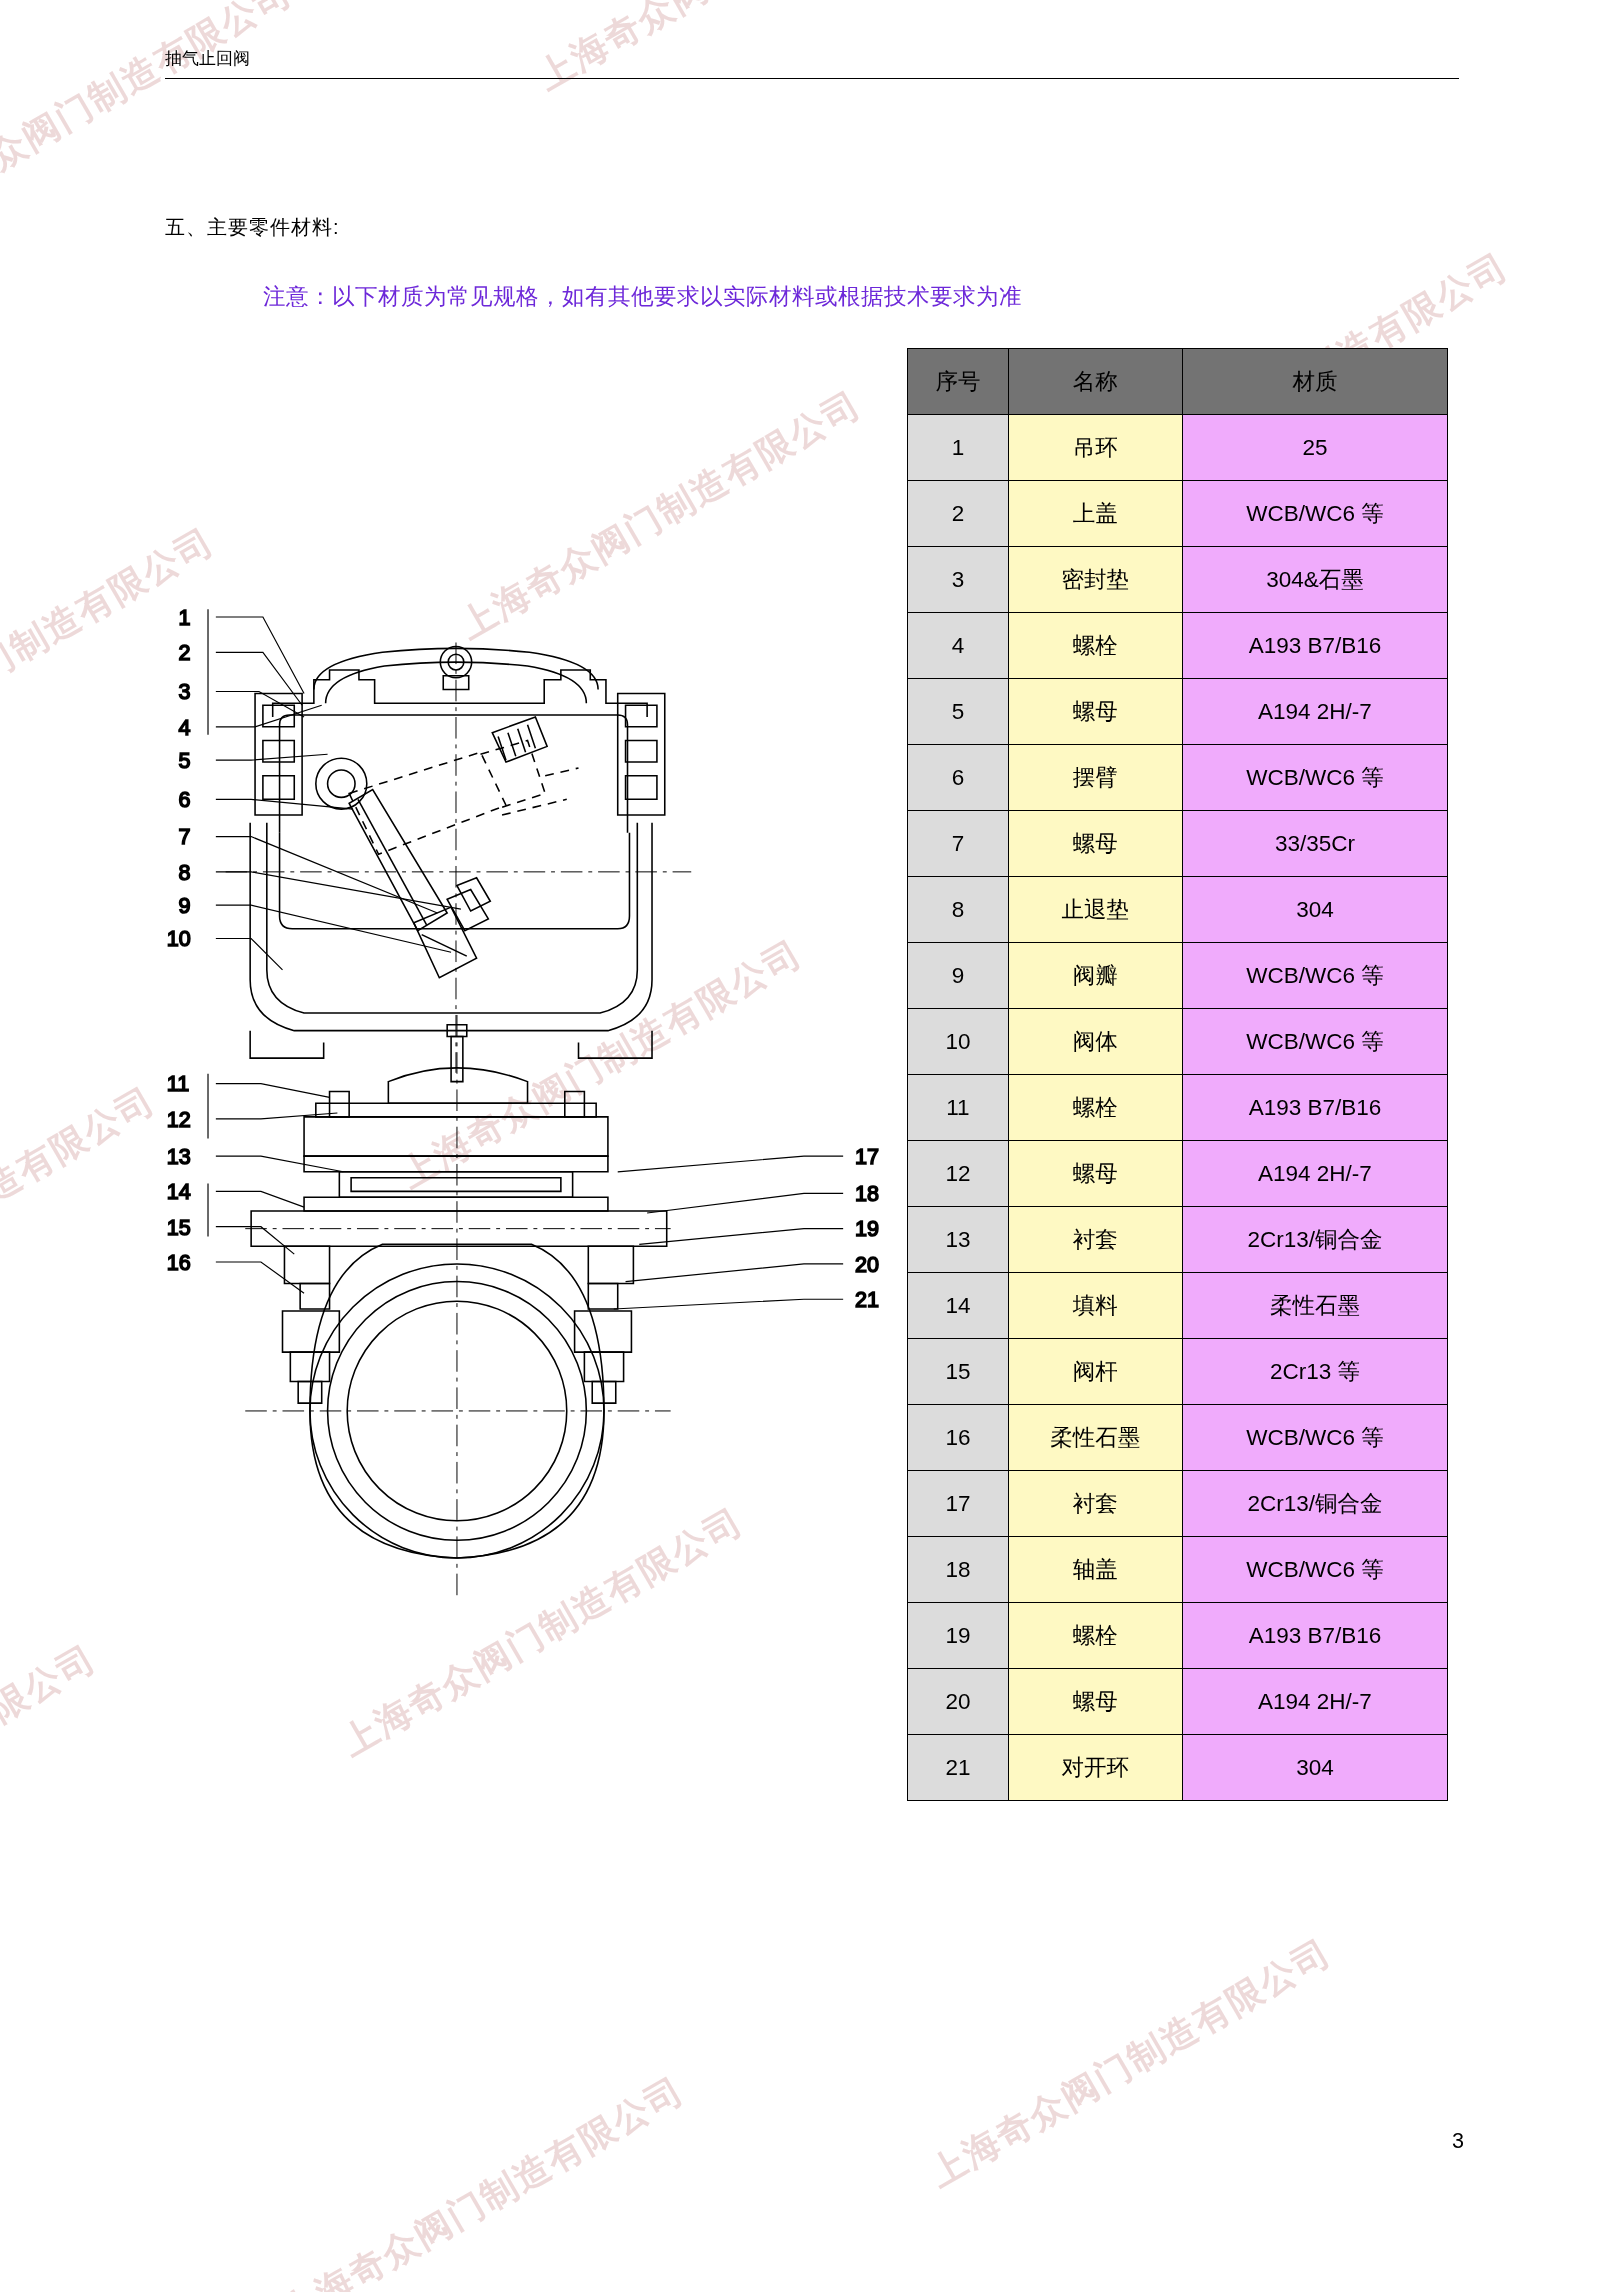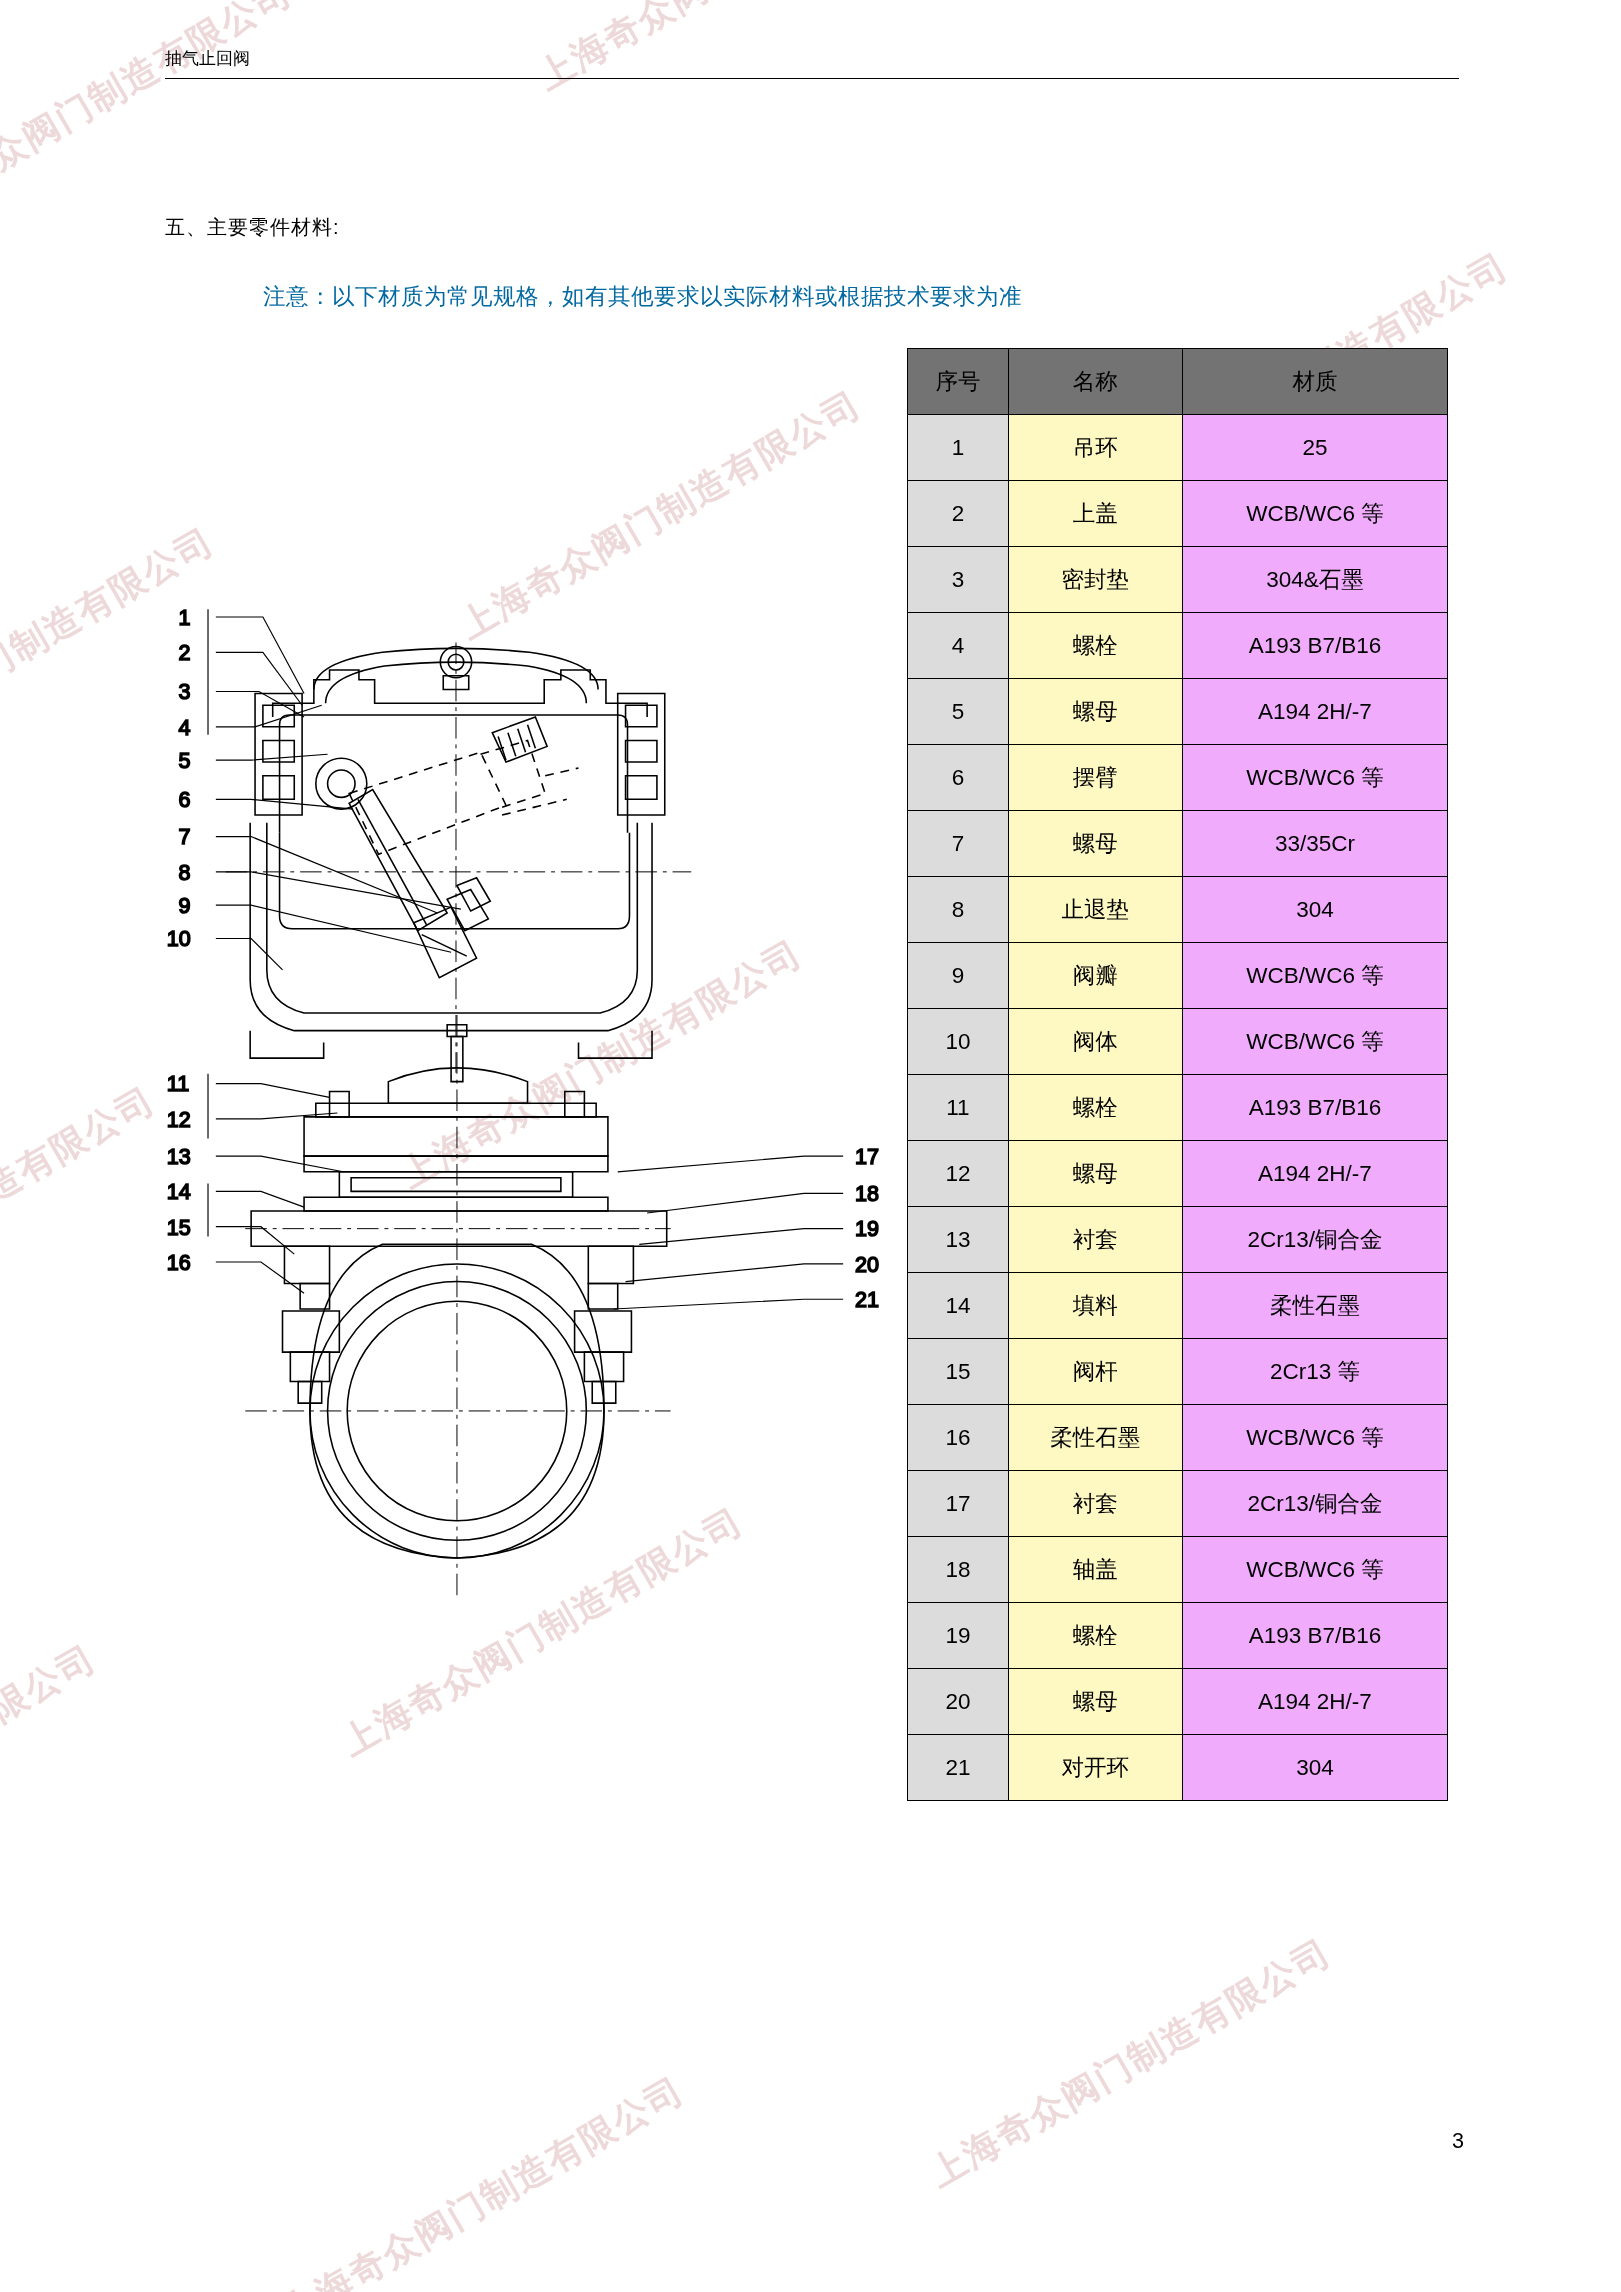--- a/index.html
+++ b/index.html
@@ -66,21 +66,21 @@
     font-weight: 400;
     letter-spacing: 1px;
     z-index: 3;
   }
   .note-line {
     position: absolute;
     left: 263px;
     top: 281px;
     font-family: "Liberation Sans", "DejaVu Sans", sans-serif;
     font-size: 22.5px;
-    color: #0369a1;
+    color: #6d28d9;
     letter-spacing: 0.5px;
     z-index: 3;
   }
 
   
   .materials-table {
     position: absolute;
     left: 907px;
     top: 348px;
     border-collapse: collapse;

